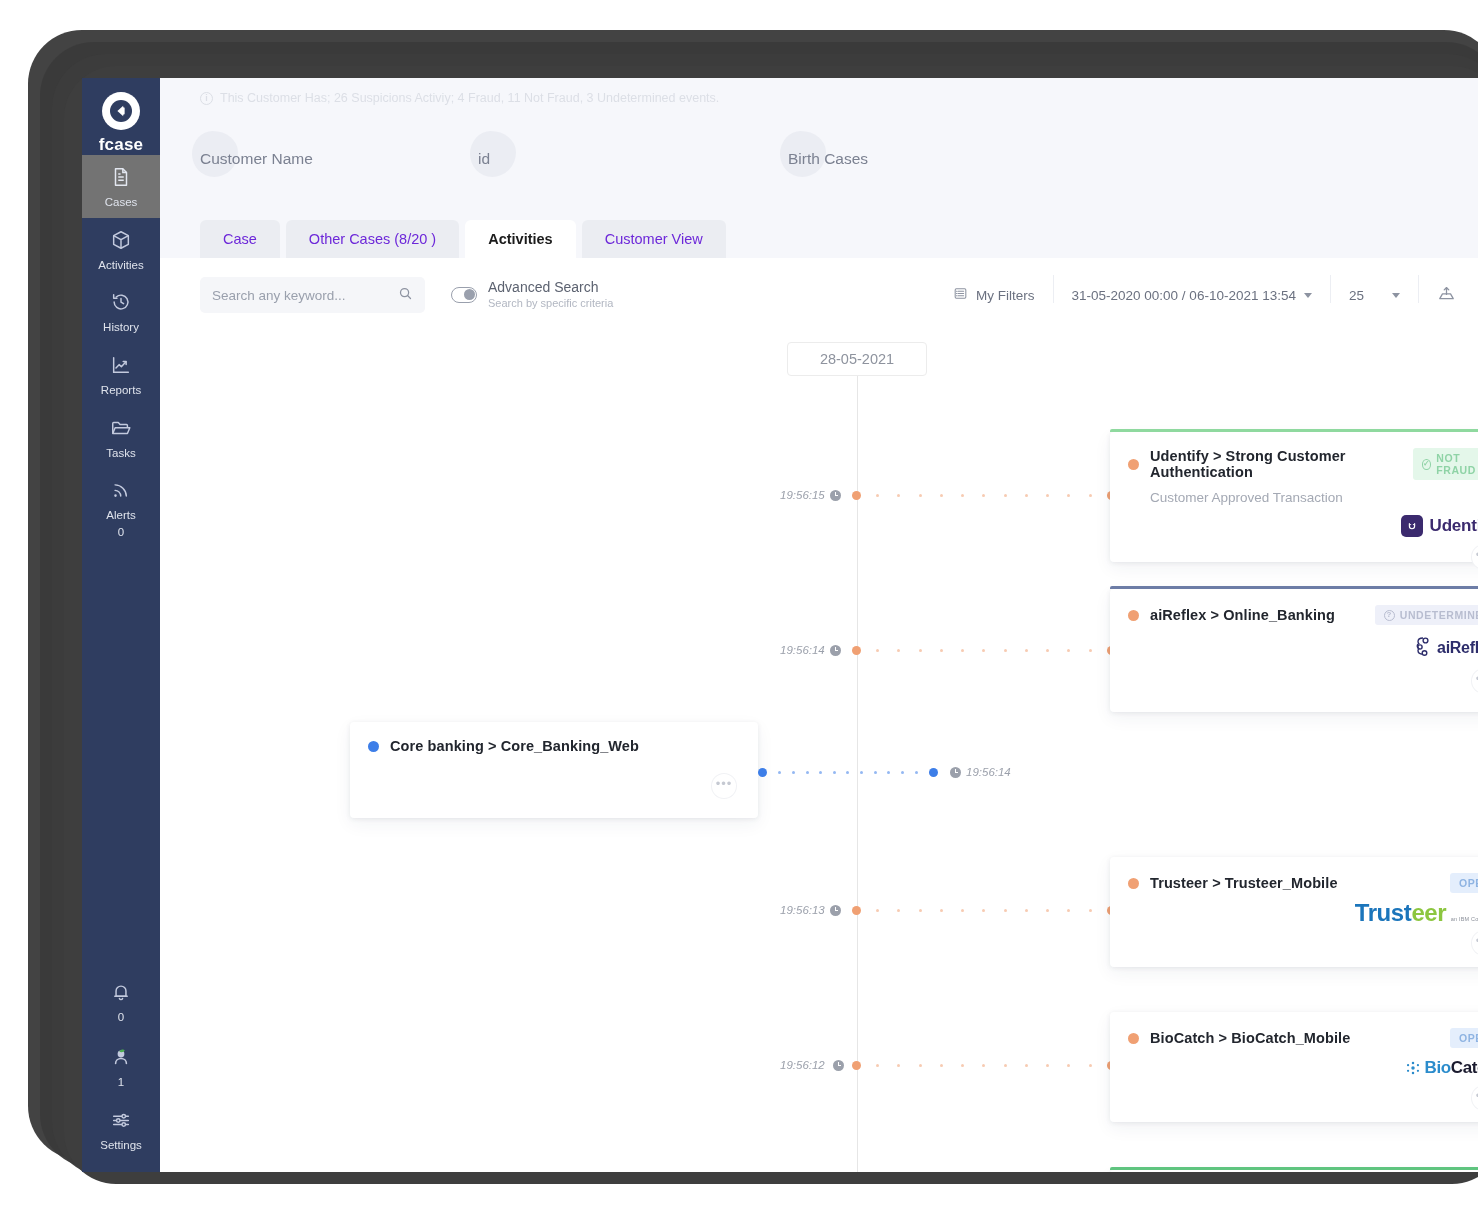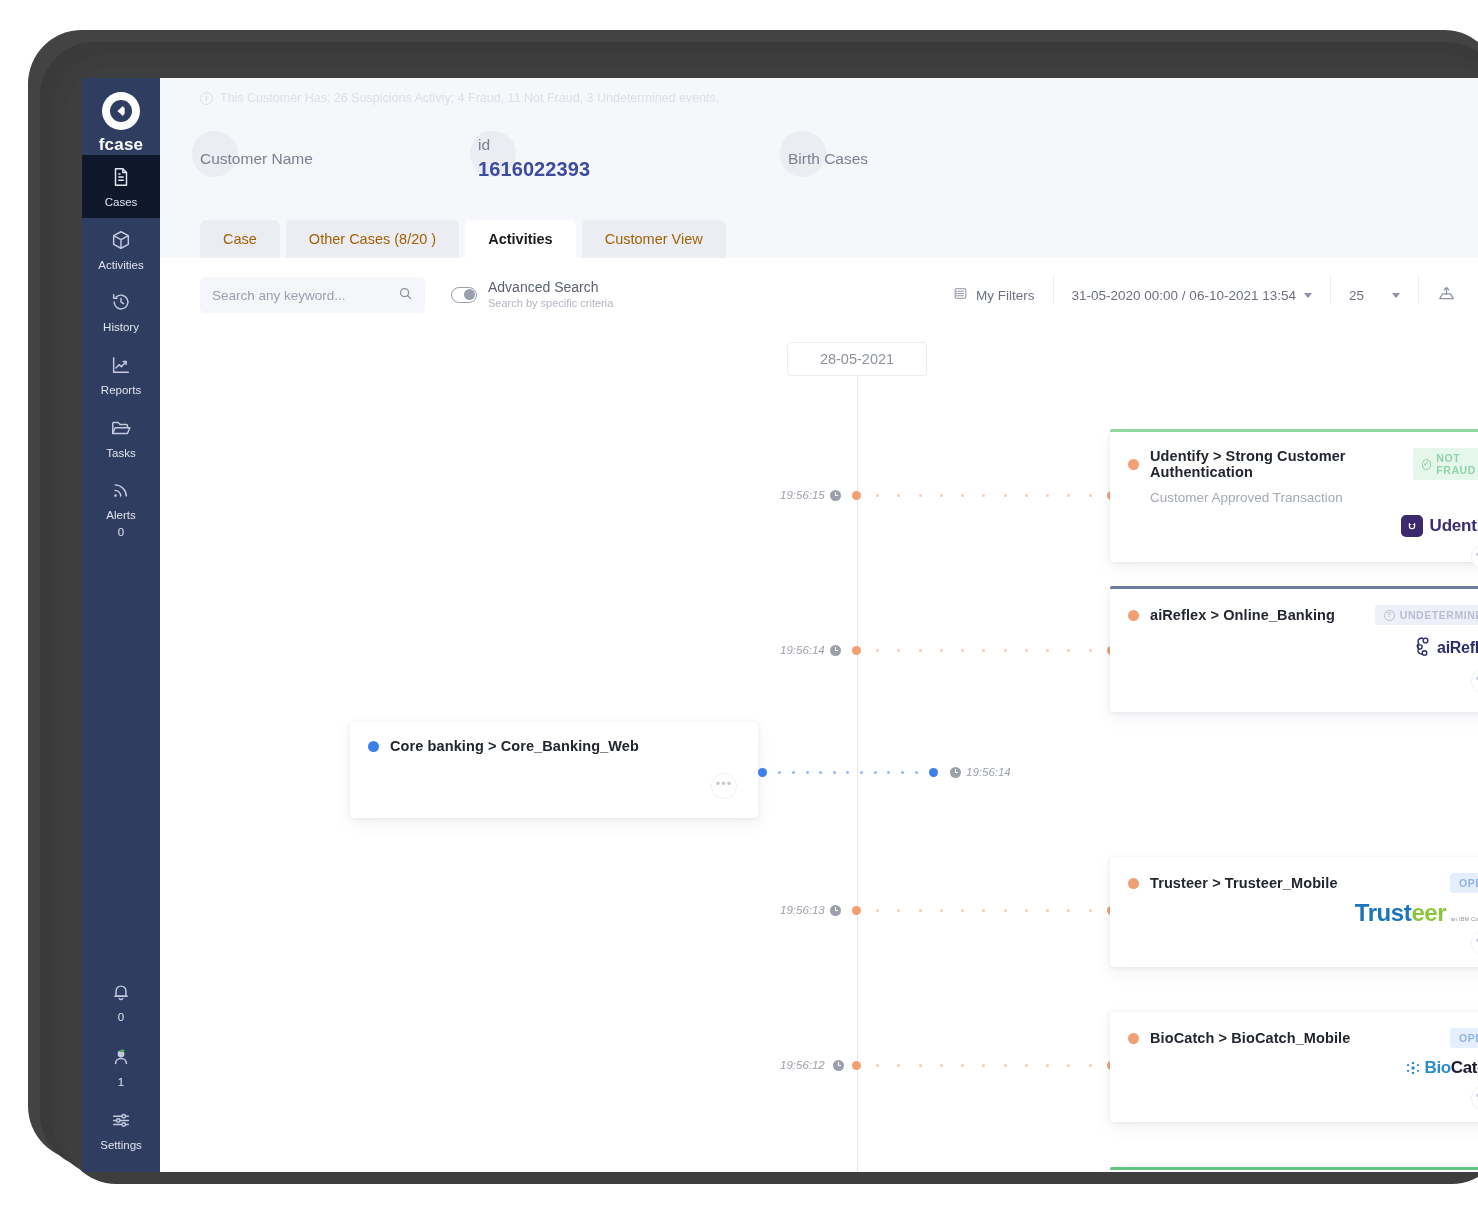--- a/index.html
+++ b/index.html
@@ -43,21 +43,21 @@
     width: 38px; height: 38px; border-radius: 50%;
     background: #ffffff; display:flex; align-items:center; justify-content:center;
   }
   .logo-text { color:#fff; font-size: 17px; font-weight: 700; margin-top: 5px; letter-spacing:.2px; }
 
   .nav-item {
     width: 78px; padding: 11px 0 9px 0;
     display:flex; flex-direction:column; align-items:center; gap:4px;
     color: #c3cade; cursor: pointer;
   }
-  .nav-item.active { background: #0f172a; }
+  .nav-item.active { background: #737373; }
   .nav-label { font-size: 11.5px; color:#dfe3ec; line-height:1.1; }
   .nav-count { font-size: 11.5px; color:#dfe3ec; line-height:1.15; }
   .nav-spacer { flex: 1 1 auto; }
 
   
   .main { position:absolute; left:78px; top:0; right:0; bottom:0; background:#fff; }
 
   .top-banner {
     height: 40px; background: #f6f7fb;
     display: flex; align-items: center; padding-left: 40px;
@@ -69,21 +69,21 @@
 
   .cust-strip { height: 82px; background:#f6f7fb; display:flex; align-items:center; padding-left: 40px; position:relative; }
   .blob { position:absolute; width:46px; height:46px; background:#ebedf3; border-radius:45% 55% 52% 48% / 50% 46% 54% 50%; }
   .cust-field { position:relative; z-index:2; }
   .cust-label { font-size: 15.5px; color:#7b8191; font-weight: 400; line-height:1.35; }
   .cust-value { font-size: 20px; color:#3c4aa0; font-weight: 700; letter-spacing:.1px; line-height:1.35; }
 
   .tabs-row { height: 58px; background:#f6f7fb; display:flex; align-items:flex-end; padding-left: 40px; gap: 6px; }
   .tab {
     height: 38px; padding: 0 23px; border-radius: 6px 6px 0 0;
-    display:flex; align-items:center; font-size:14.5px; color:#a16207;
+    display:flex; align-items:center; font-size:14.5px; color:#6d28d9;
     background: #ebedf2; cursor:pointer; white-space:nowrap;
   }
   .tab.active { background:#ffffff; color:#1c1c1c; font-weight:700; }
 
   .toolbar { height: 74px; display:flex; align-items:center; padding: 0 40px 0 40px; position:relative; }
   .search-box {
     width: 225px; height: 36px; background:#f5f6f9; border-radius:5px;
     display:flex; align-items:center; padding: 0 12px; gap:6px;
   }
   .search-input { flex:1; border:none; outline:none; background:transparent;
@@ -296,21 +296,20 @@
       <div class="cust-strip">
         <div class="blob" style="left:32px;  top:13px;"></div>
         <div class="blob" style="left:310px; top:13px;"></div>
         <div class="blob" style="left:620px; top:13px;"></div>
 
         <div class="cust-field" style="width:278px;">
           <div class="cust-label">Customer Name</div>
         </div>
         <div class="cust-field" style="width:310px;">
           <div class="cust-label">id</div>
-          <div class="cust-value">1616022393</div>
         </div>
         <div class="cust-field">
           <div class="cust-label">Birth Cases</div>
           <div class="cust-value"></div>
         </div>
       </div>
 
       <div class="tabs-row">
         <div class="tab">Case</div>
         <div class="tab">Other Cases (8/20 )</div>

